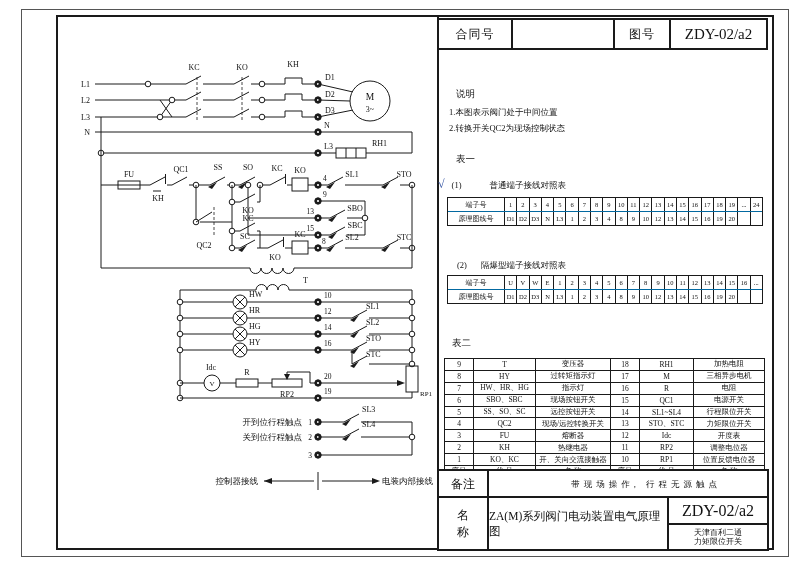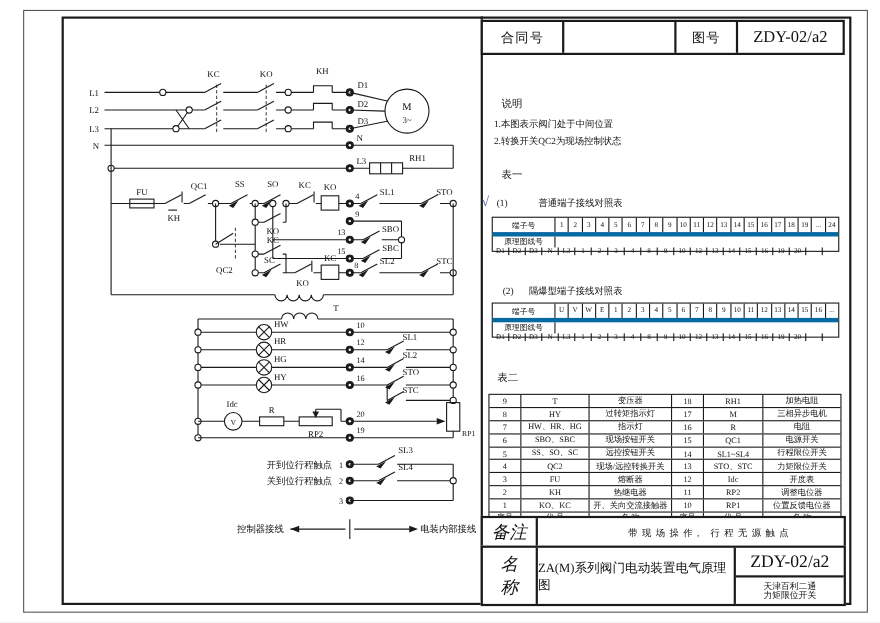--- a/index.html
+++ b/index.html
@@ -18,34 +18,34 @@
   .val15{font-size:15px;}
   
   .note-head{font-size:9.5px;}
   .note-item{font-size:8.5px;}
   .sec-head{font-size:9.5px;}
   .sub-line{font-size:8.5px;}
   .chk{color:#2f4fa0;font-size:12px;font-weight:bold;}
   
   .tstrip{position:absolute;border:1px solid #1a1a1a;background:#fff;}
   .trow{display:flex;height:13px;}
-  .trow + .trow{border-top:4px solid #0369a1;flex-direction:column;}
+  .trow + .trow{border-top:1px solid #0369a1;}
   .tlabel{width:56px;border-right:1px solid #1a1a1a;font-size:7px;display:flex;align-items:center;justify-content:center;white-space:nowrap;text-align:right;}
   .tcells{flex:1;display:flex;}
   .tcells .cell{flex:1;border-right:1px solid #1a1a1a;font-size:6.5px;display:flex;align-items:center;justify-content:center;overflow:hidden;}
   .tcells .cell:last-child{border-right:none;}
   
   #comp-table{left:444px;top:358px;width:319px;border:1px solid #1a1a1a;background:#fff;}
   .crow{display:grid;grid-template-columns:29px 62px 75px 29px 54px 1fr;height:10.9px;}
   .crow + .crow{border-top:1px solid #1a1a1a;}
   .crow .cell{border-right:1px solid #1a1a1a;font-size:7.5px;display:flex;align-items:center;justify-content:center;white-space:nowrap;overflow:hidden;}
   .crow .cell:last-child{border-right:none;}
   
   .fbox{position:absolute;border:2px solid #1a1a1a;display:flex;background:#fff;}
-  .flabel{width:48px;border-right:2px solid #1a1a1a;display:flex;flex-direction:column;align-items:center;justify-content:center;font-size:16px;font-style:italic;}
+  .flabel{width:48px;border-right:2px solid #1a1a1a;display:flex;flex-direction:column;align-items:center;justify-content:center;font-size:12px;}
   #remark-box{left:437px;top:469px;width:328px;height:27px;}
   #remark-content{flex:1;display:flex;align-items:center;justify-content:center;font-size:8.5px;letter-spacing:4px;margin-left:36px;}
   #name-box{left:437px;top:496px;width:328px;height:51px;}
   #name-content{width:178px;border-right:2px solid #1a1a1a;display:flex;align-items:center;justify-content:center;font-size:11.5px;}
   #name-right{flex:1;display:flex;flex-direction:column;}
   #name-drawno{height:25px;border-bottom:2px solid #1a1a1a;display:flex;align-items:center;justify-content:center;font-size:16px;}
   #name-company{flex:1;display:flex;flex-direction:column;align-items:center;justify-content:center;font-size:8px;line-height:9px;}
   
   #schem{position:absolute;left:0;top:0;}
   #schem line,#schem path,#schem rect{stroke:#1a1a1a;stroke-width:1;fill:none;}

